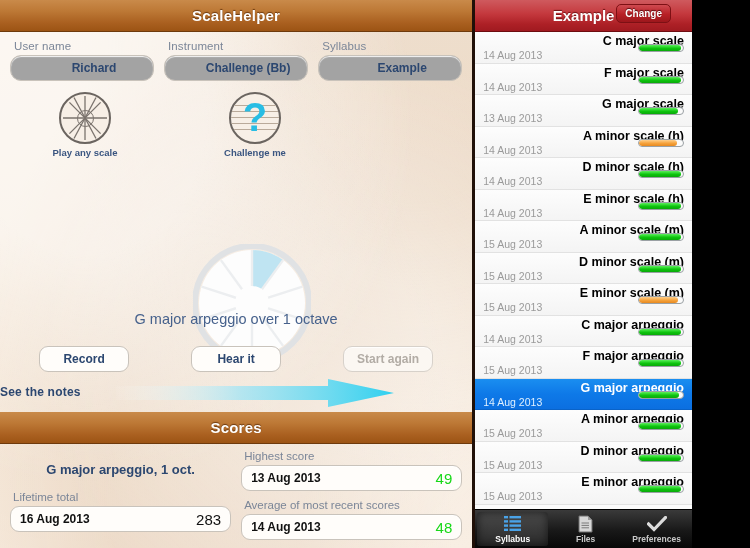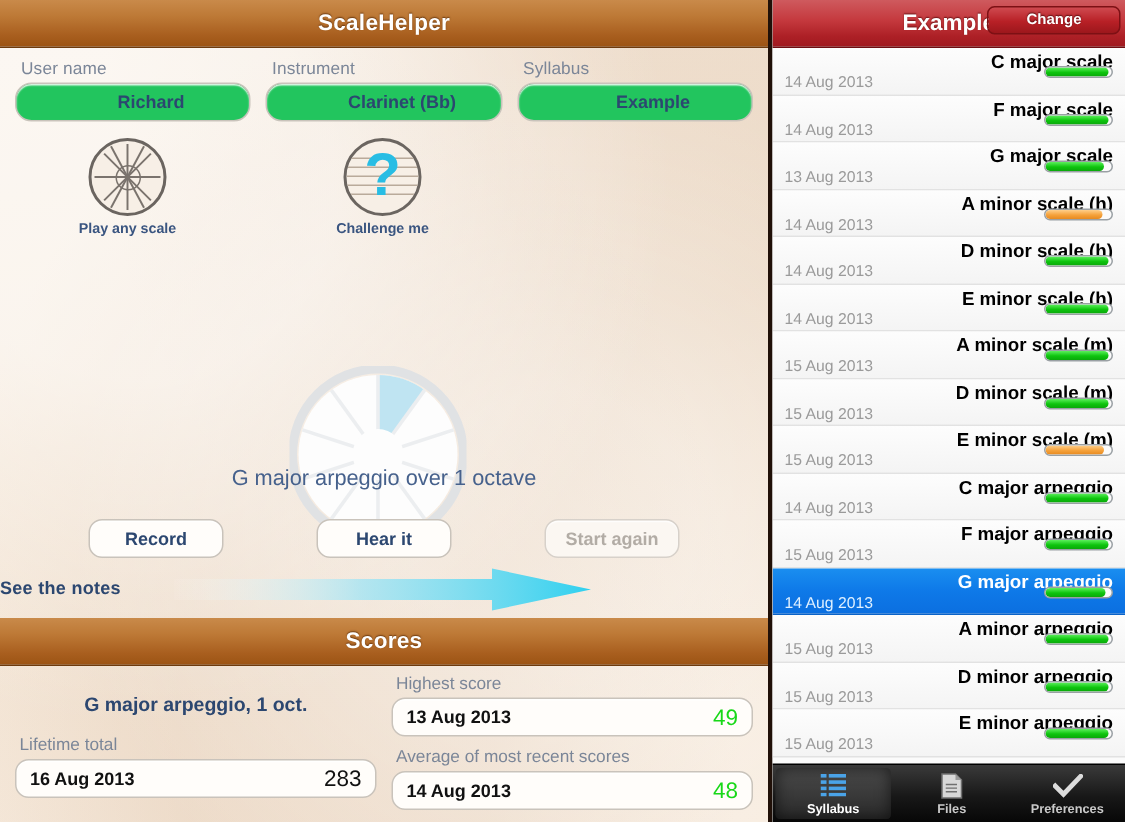--- a/index.html
+++ b/index.html
@@ -1,21 +1,21 @@
 <!DOCTYPE html>
 <html><head>
 <meta charset="utf-8">
 <style>
   html,body{margin:0;padding:0;}
   body{
     width:750px;height:548px;overflow:hidden;
     font-family:"Liberation Sans", sans-serif;
     background:#000;
   }
-  #app{position:relative;width:750px;height:548px;display:flex;background:#000;}
+  #app{position:relative;width:692px;height:548px;display:flex;background:#000;}
 
   
   .left{
     position:relative;width:512px;height:548px;
     background:#f6e9dc;
     border-right:3px solid #201008;
     display:flex;flex-direction:column;
     overflow:hidden;
   }
   .paper{
@@ -36,21 +36,21 @@
     display:flex;align-items:center;justify-content:center;
     color:#fff;font-size:15px;font-weight:bold;
     text-shadow:0 -1px 1px rgba(90,45,8,.85);
     letter-spacing:.2px;
   }
 
   .topform{position:relative;display:flex;padding:8px 10px 0 10px;gap:10px;z-index:2;}
   .field{flex:1;min-width:0;}
   .flabel{font-size:11.5px;color:#7b8698;margin:0 0 3px 4px;letter-spacing:.1px;}
   .fbox{
-    height:24px;border-radius:11px;background:#22c55e;
+    height:24px;border-radius:11px;background:#a3a3a3;
     border:1px solid #c9c3bb;
     box-shadow:inset 0 1px 1px rgba(255,255,255,.9);
     display:flex;align-items:center;justify-content:center;
     font-size:12px;font-weight:bold;color:#2c4770;padding-left:24px;
   }
 
   .icons{position:relative;display:flex;z-index:2;margin-top:11px;}
   .iconcell{width:170px;display:flex;flex-direction:column;align-items:center;}
   .iconcell.c2{margin-left:0;}
   .icap{font-size:9.5px;font-weight:bold;color:#3a5580;margin-top:3px;}
@@ -108,21 +108,21 @@
   
   .right{position:relative;width:235px;height:548px;background:#f2f2f2;display:flex;flex-direction:column;overflow:hidden;}
   .rbar{
     position:relative;height:31px;flex:0 0 31px;
     background:linear-gradient(to bottom,#cf5a5e 0%,#c4383d 45%,#ad2026 78%,#a01a20 100%);
     border-bottom:1px solid #6e0d11;
     display:flex;align-items:center;justify-content:center;
   }
   .rbar .rtitle{color:#fff;font-size:15px;font-weight:bold;text-shadow:0 -1px 1px rgba(90,8,10,.85);}
   .changebtn{
-    position:absolute;right:3px;top:4px;padding:3px 25px;border-radius:5px;
+    position:absolute;right:21px;top:4px;padding:3px 8px;border-radius:5px;
     background:linear-gradient(to bottom,#cf4a50 0%,#b82026 55%,#9c171c 100%);
     border:1px solid #7d1014;color:#fff;font-size:10px;font-weight:bold;
     text-shadow:0 -1px 1px rgba(70,6,8,.9);
   }
   .list{flex:1;overflow:hidden;background:#fbfbfb;}
   .lrow{
     position:relative;height:31.5px;padding:2px 8px 0 8px;
     border-bottom:1px solid #e2e2e2;box-sizing:border-box;
     background:linear-gradient(to bottom,#fdfdfd,#f4f4f4);
   }
@@ -163,21 +163,21 @@
       <span>ScaleHelper</span>
     </div>
 
     <div class="topform">
       <div class="field">
         <div class="flabel">User name</div>
         <div class="fbox">Richard</div>
       </div>
       <div class="field">
         <div class="flabel">Instrument</div>
-        <div class="fbox">Clarinet (Bb)</div>
+        <div class="fbox">Challenge (Bb)</div>
       </div>
       <div class="field">
         <div class="flabel">Syllabus</div>
         <div class="fbox">Example</div>
       </div>
     </div>
 
     <div class="icons">
       <div class="iconcell">
         <div class="circicon">

